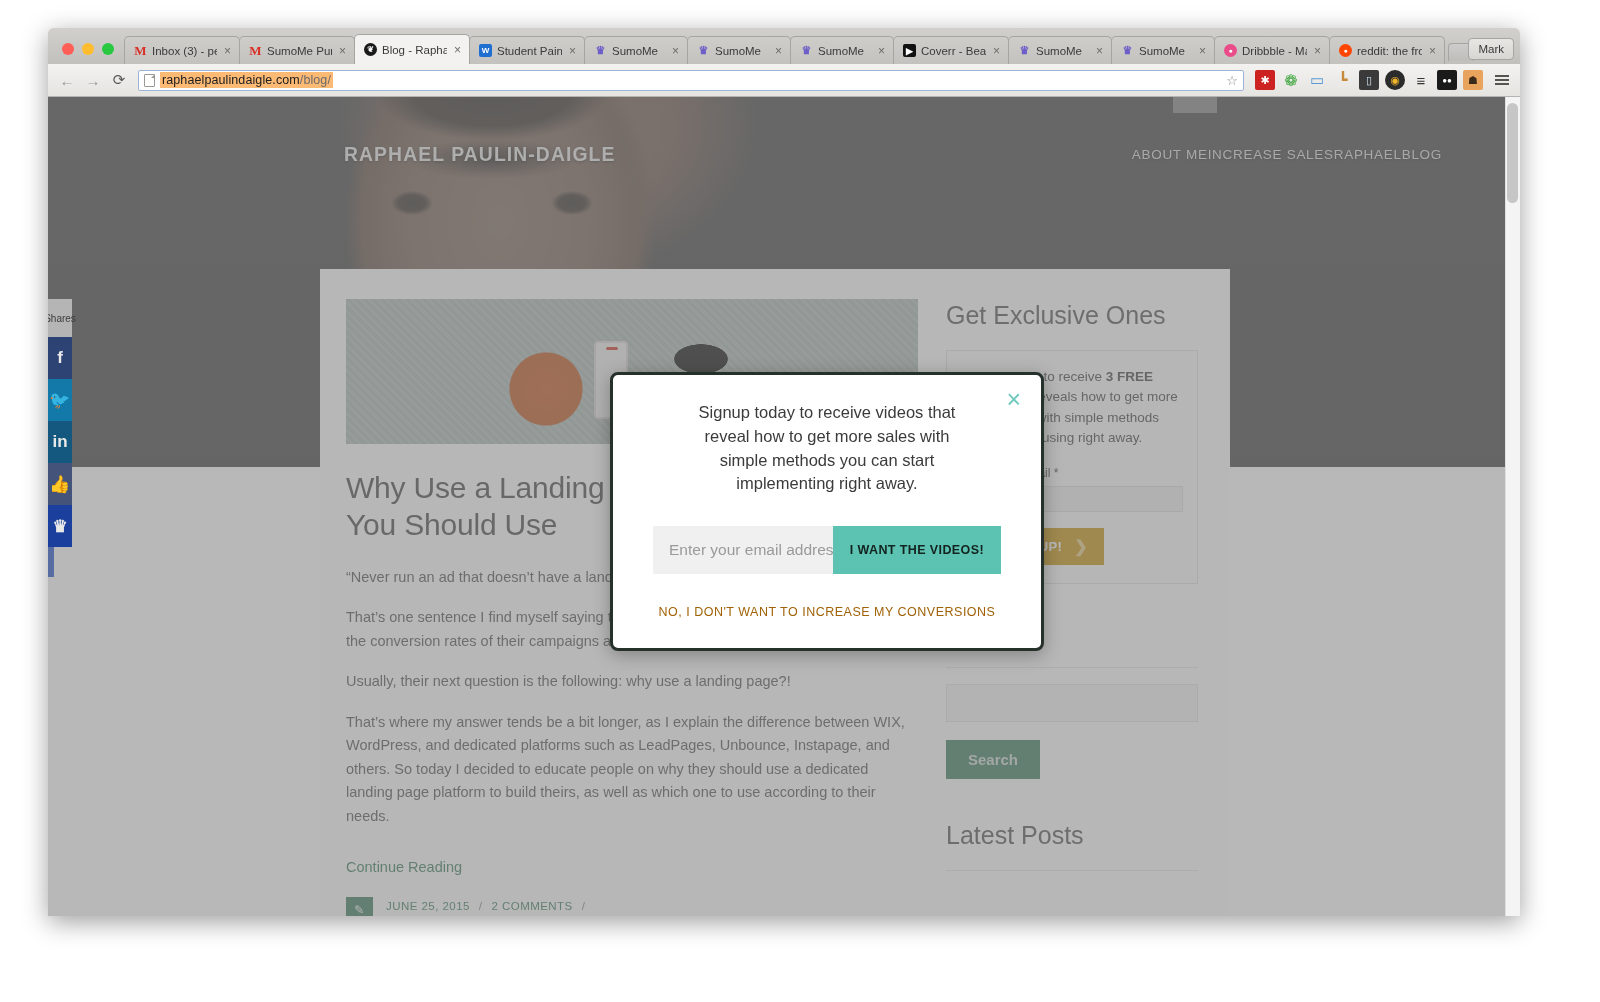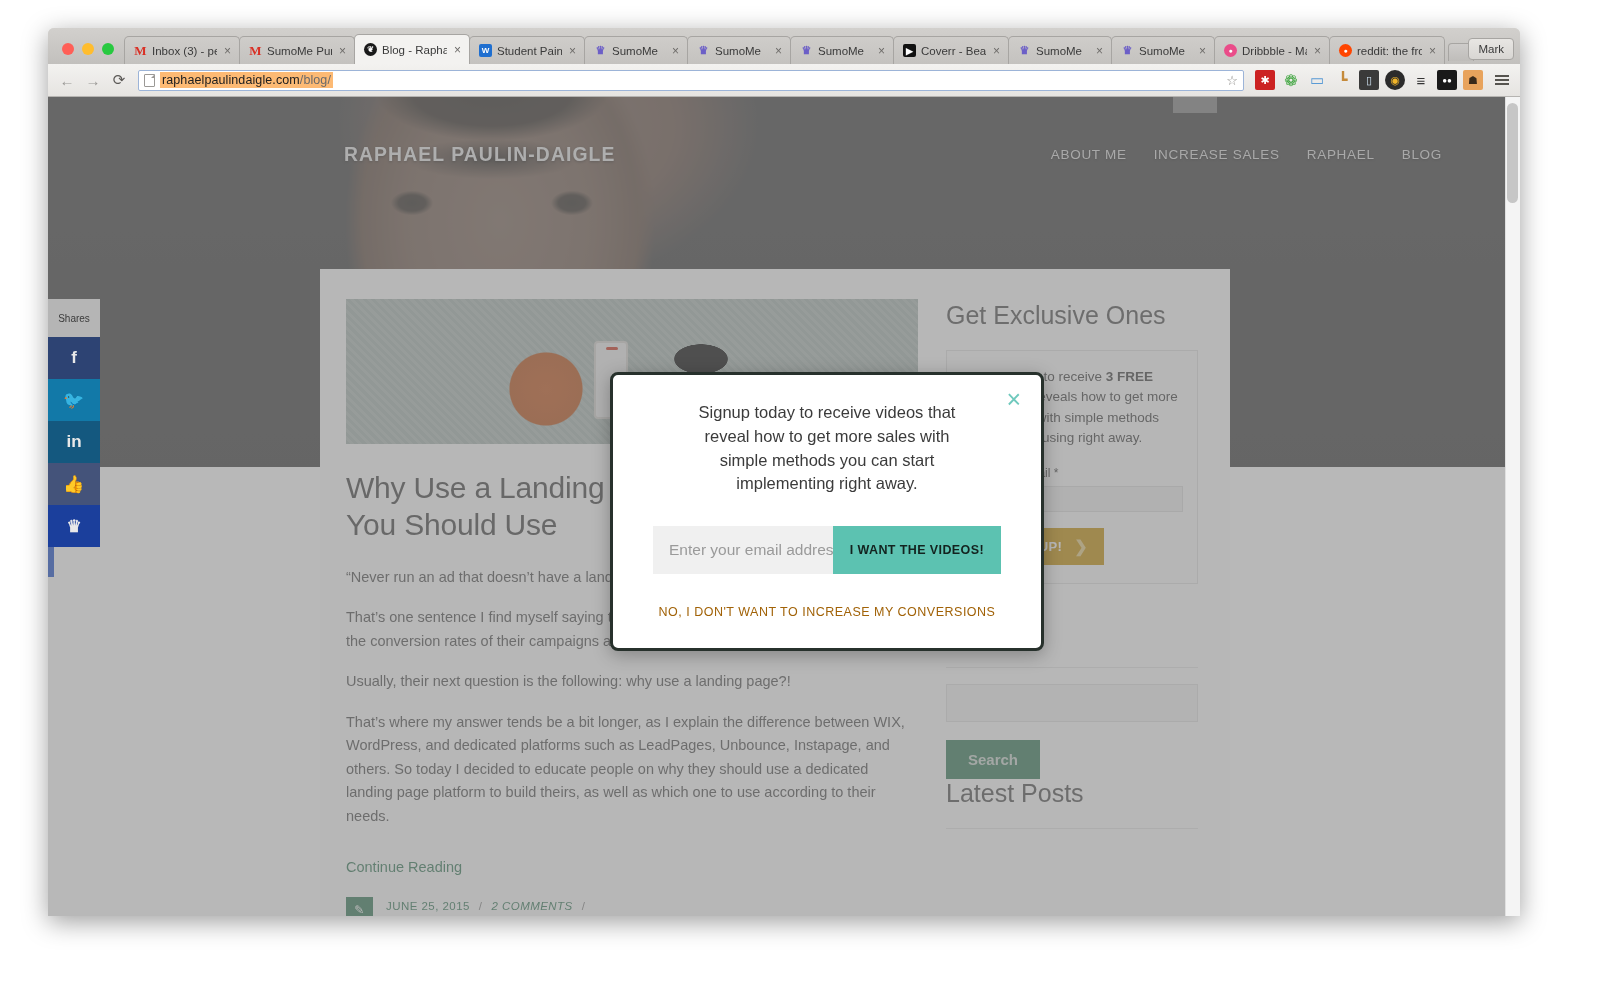--- a/index.html
+++ b/index.html
@@ -236,21 +236,20 @@
     letter-spacing: 1.2px;
     color: #e8e8e8;
     font-family: "Liberation Sans Narrow", "Liberation Sans", sans-serif;
     transform: scaleX(0.92);
     transform-origin: left center;
     text-shadow: 0 1px 3px rgba(0,0,0,0.45);
   }
   #site-nav {
     margin-left: auto;
     display: flex;
-    gap: 27px;
     align-items: flex-end;
   }
   #site-nav a {
     font-size: 13.5px;
     letter-spacing: 0.7px;
     color: #dcdcdc;
     text-decoration: none;
     font-family: "Liberation Sans Narrow", "Liberation Sans", sans-serif;
     text-shadow: 0 1px 2px rgba(0,0,0,0.4);
   }
@@ -331,21 +330,21 @@
   }
   #meta-pencil-icon {
     width: 27px; height: 27px;
     background: #3d7d5e;
     color: #fff;
     display: flex; align-items: center; justify-content: center;
     font-size: 12px;
     flex: 0 0 27px;
     margin-right: 4px;
   }
-  .meta-link { color: #3d7d5e; text-decoration: none; font-style: italic; }
+  .meta-link { color: #3d7d5e; text-decoration: none; }
   .meta-sep { color: #8b8b8b; }
   .meta-label { color: #8b8b8b; margin-top: 36px; }
   .meta-date { color: #3d7d5e; }
 
   
   #sidebar { width: 252px; padding-top: 2px; }
   .widget-title {
     font-size: 25px;
     color: #555;
     font-weight: 400;
@@ -400,36 +399,36 @@
   }
   #search-button {
     background: #3d7d5e;
     color: #cfd9d3;
     border: none;
     font-size: 15px;
     font-weight: 700;
     padding: 11px 22px;
     font-family: "Liberation Sans", sans-serif;
   }
-  #latest-posts-title { }
+  #latest-posts-title { margin-top: 42px; }
   #latest-divider { border-top: 1px solid #e6e6e6; margin-top: 16px; }
 
   
   #page-dim {
     position: absolute;
     inset: 0;
     background: rgba(128,128,128,0.56);
     z-index: 20;
   }
 
   
   #share-bar {
     position: absolute;
     left: 0; top: 202px;
-    width: 52px;
+    width: 24px;
     z-index: 25;
   }
   #share-count {
     height: 38px;
     background: #b5b5b5;
     color: #3b3b3b;
     font-size: 10px;
     display: flex; align-items: center; justify-content: center;
   }
   .share-btn {

